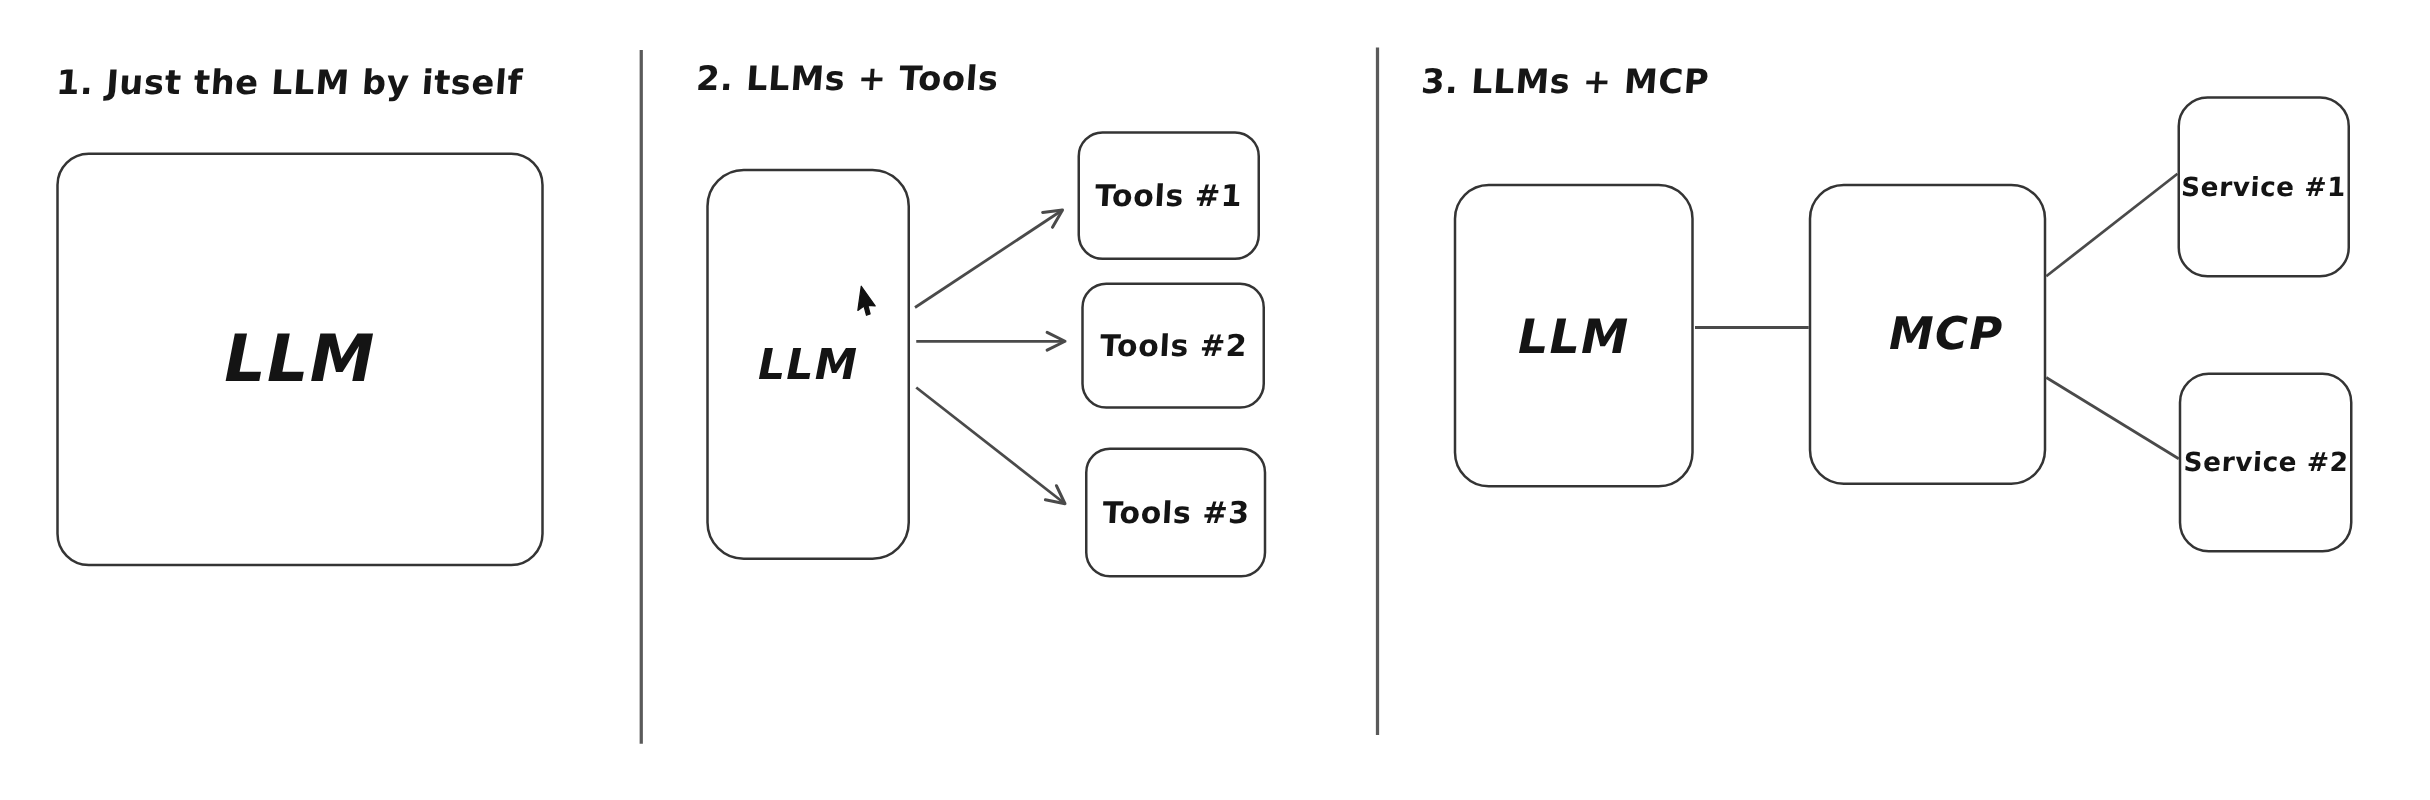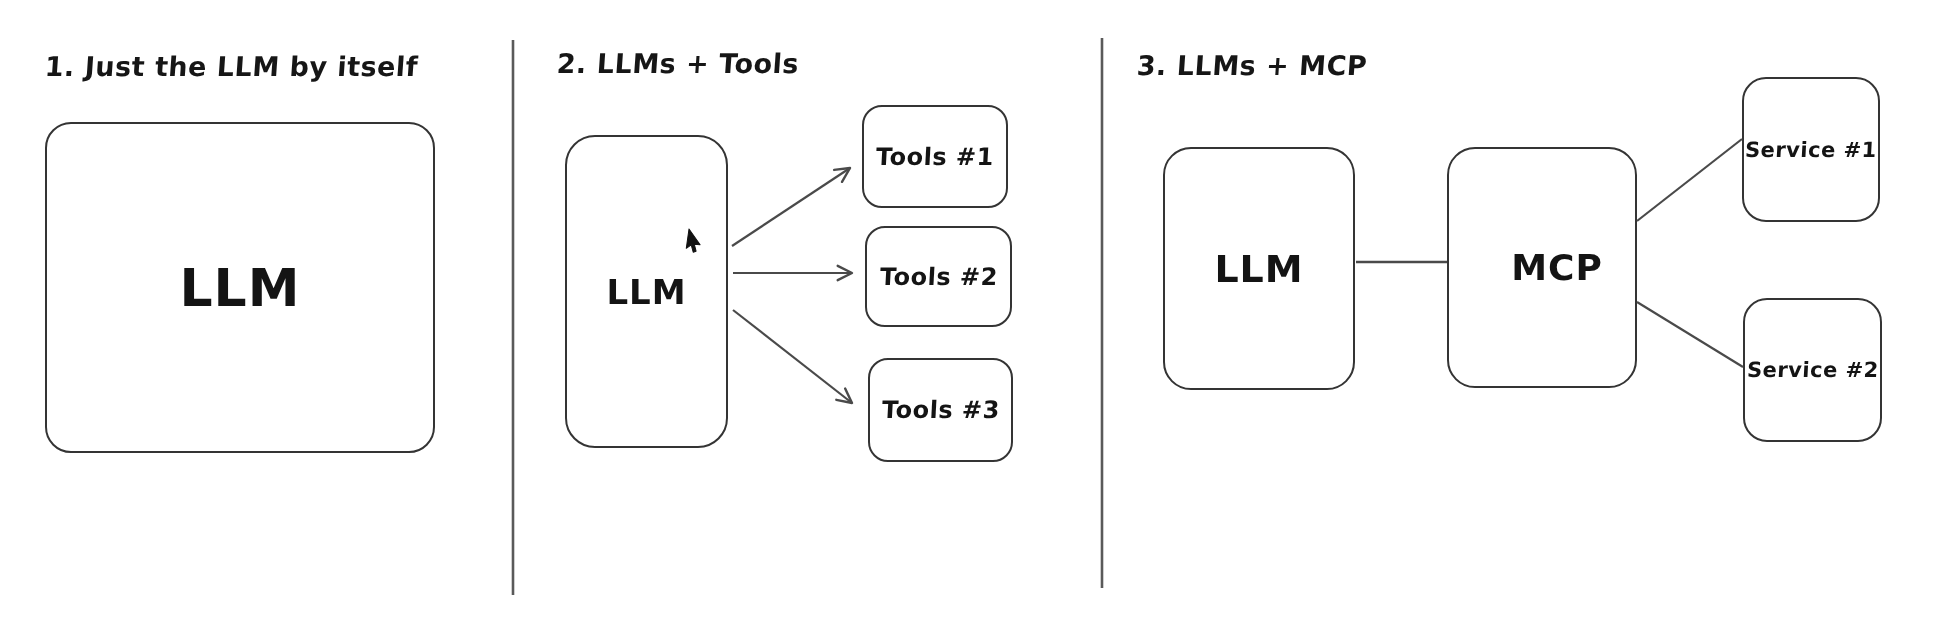--- a/index.html
+++ b/index.html
@@ -23,20 +23,21 @@
   .node{
     position:absolute;
     border:2.4px solid #343434;
     background:#ffffff;
     display:flex;
     align-items:center;
     justify-content:center;
     box-sizing:border-box;
   }
   .node-label{
+    font-style:italic;
     font-weight:bold;
     letter-spacing:1px;
     color:#141414;
     white-space:nowrap;
   }
   .node-label.small{
     font-style:normal;
     font-weight:600;
     letter-spacing:0.5px;
     transform:skewX(-3deg);

